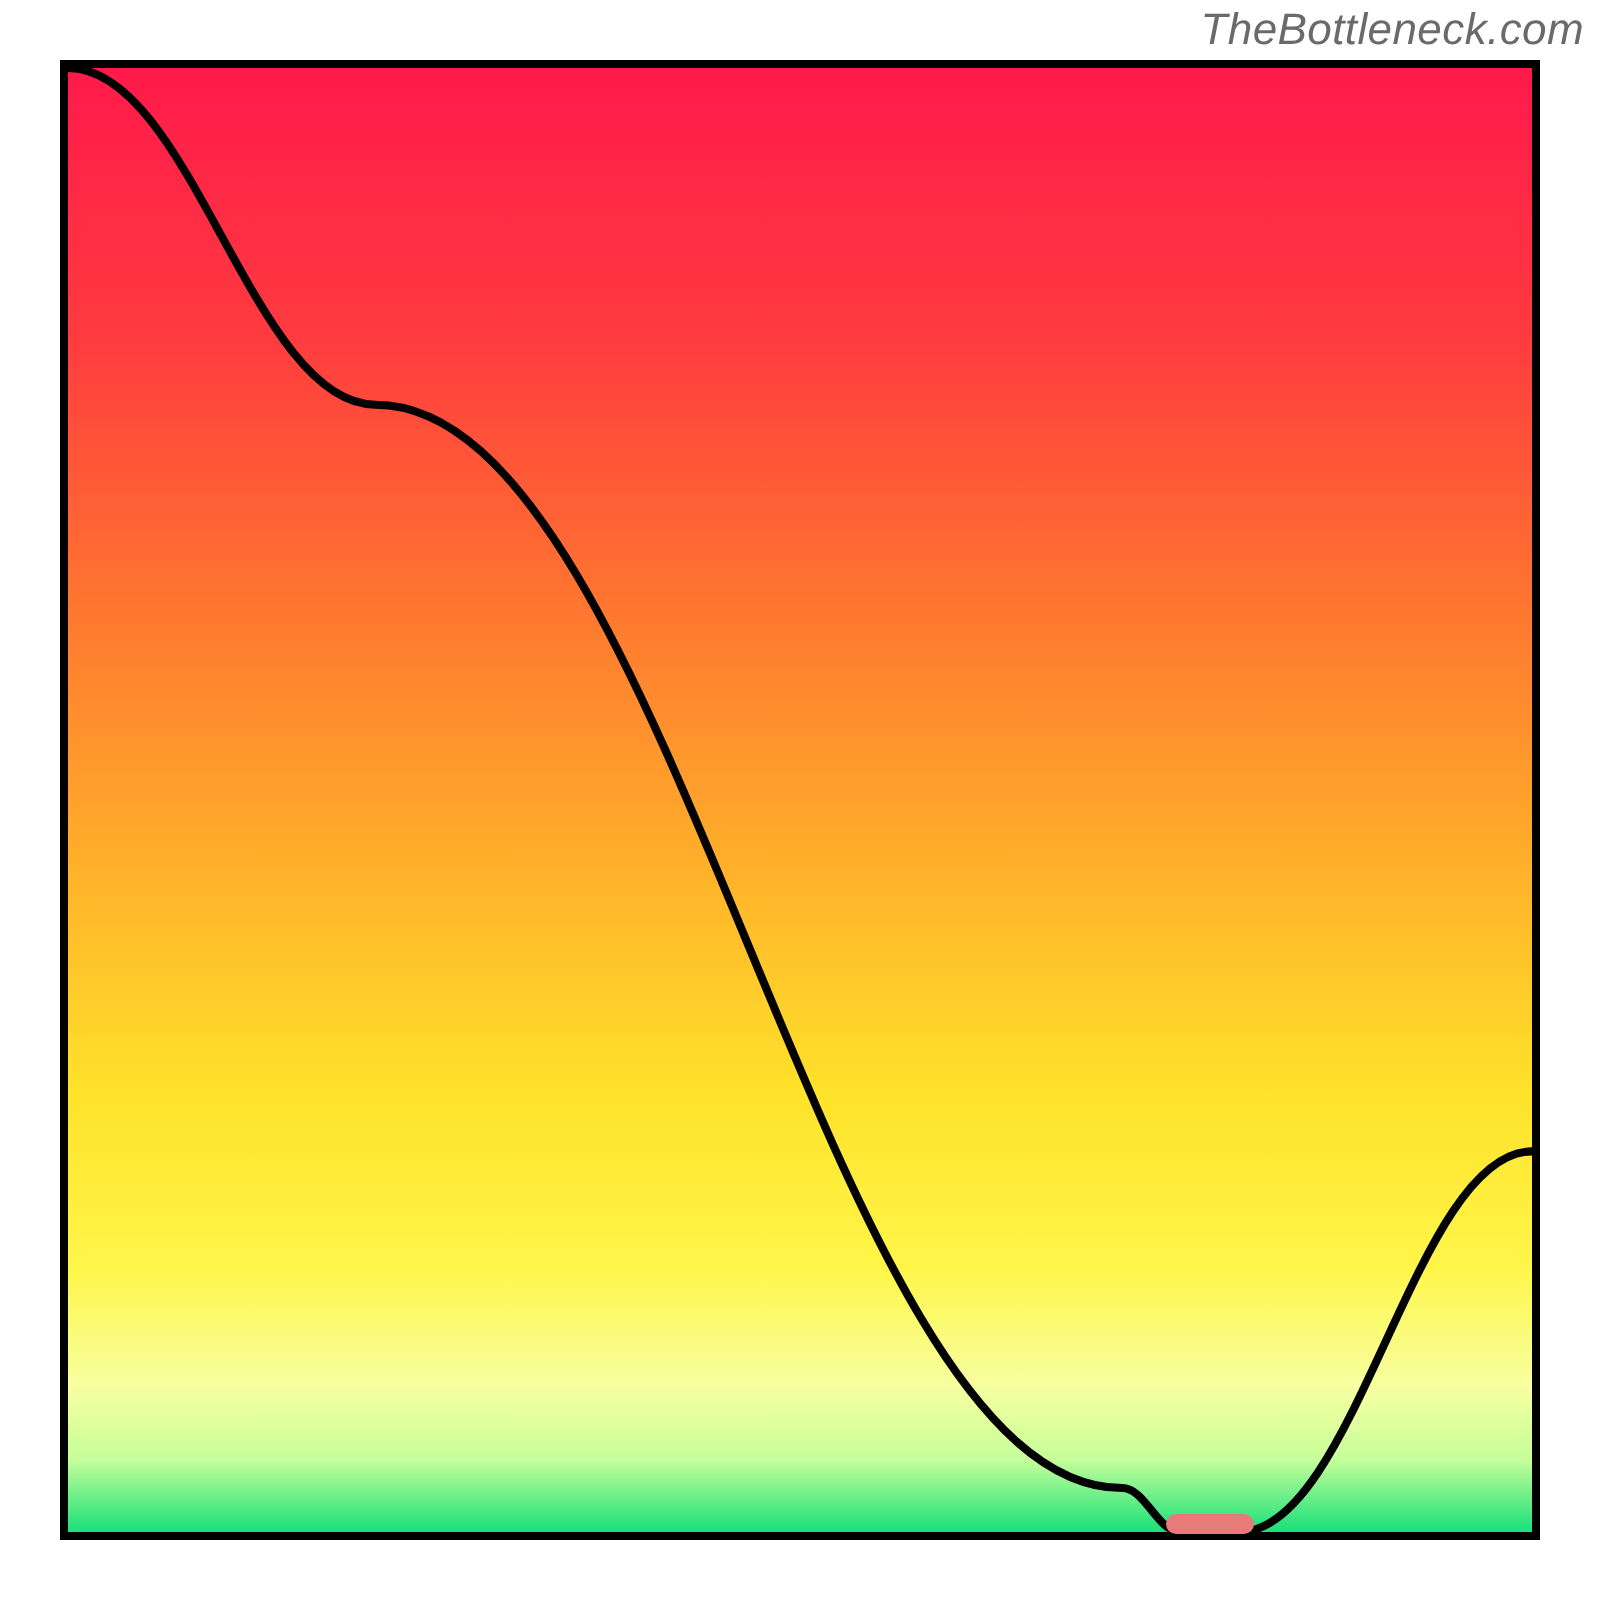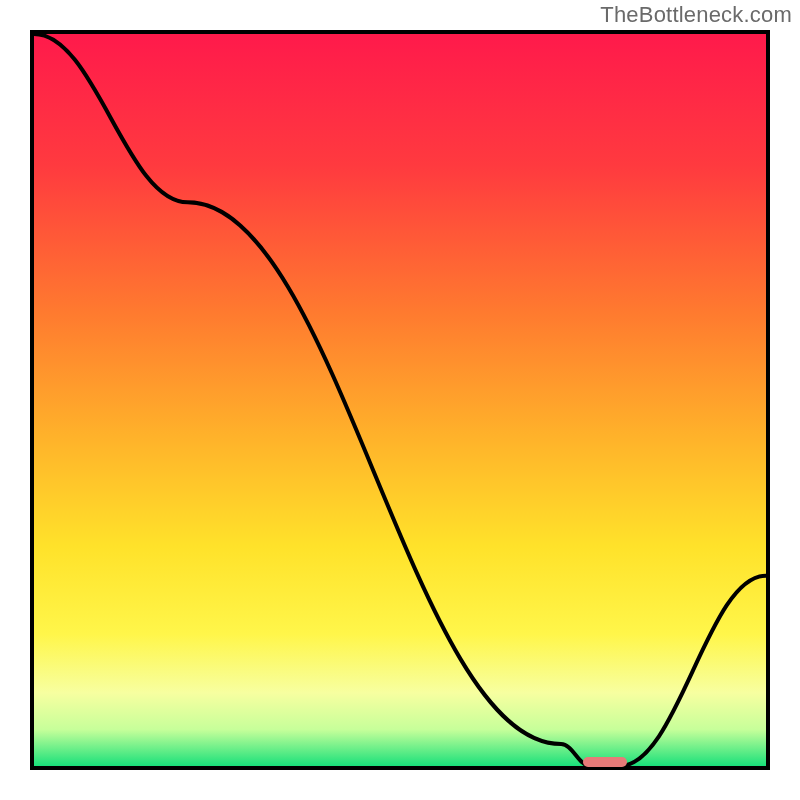--- a/index.html
+++ b/index.html
@@ -8,20 +8,21 @@
     width: 800px;
     height: 800px;
     background: #ffffff;
     font-family: Arial, Helvetica, sans-serif;
     overflow: hidden;
   }
   .stage {
     position: relative;
     width: 800px;
     height: 800px;
+    font-style: italic;
   }
   .watermark {
     position: absolute;
     top: 2px;
     right: 8px;
     color: #6a6a6a;
     font-size: 22px;
     font-weight: 500;
     letter-spacing: 0.2px;
     user-select: none;

